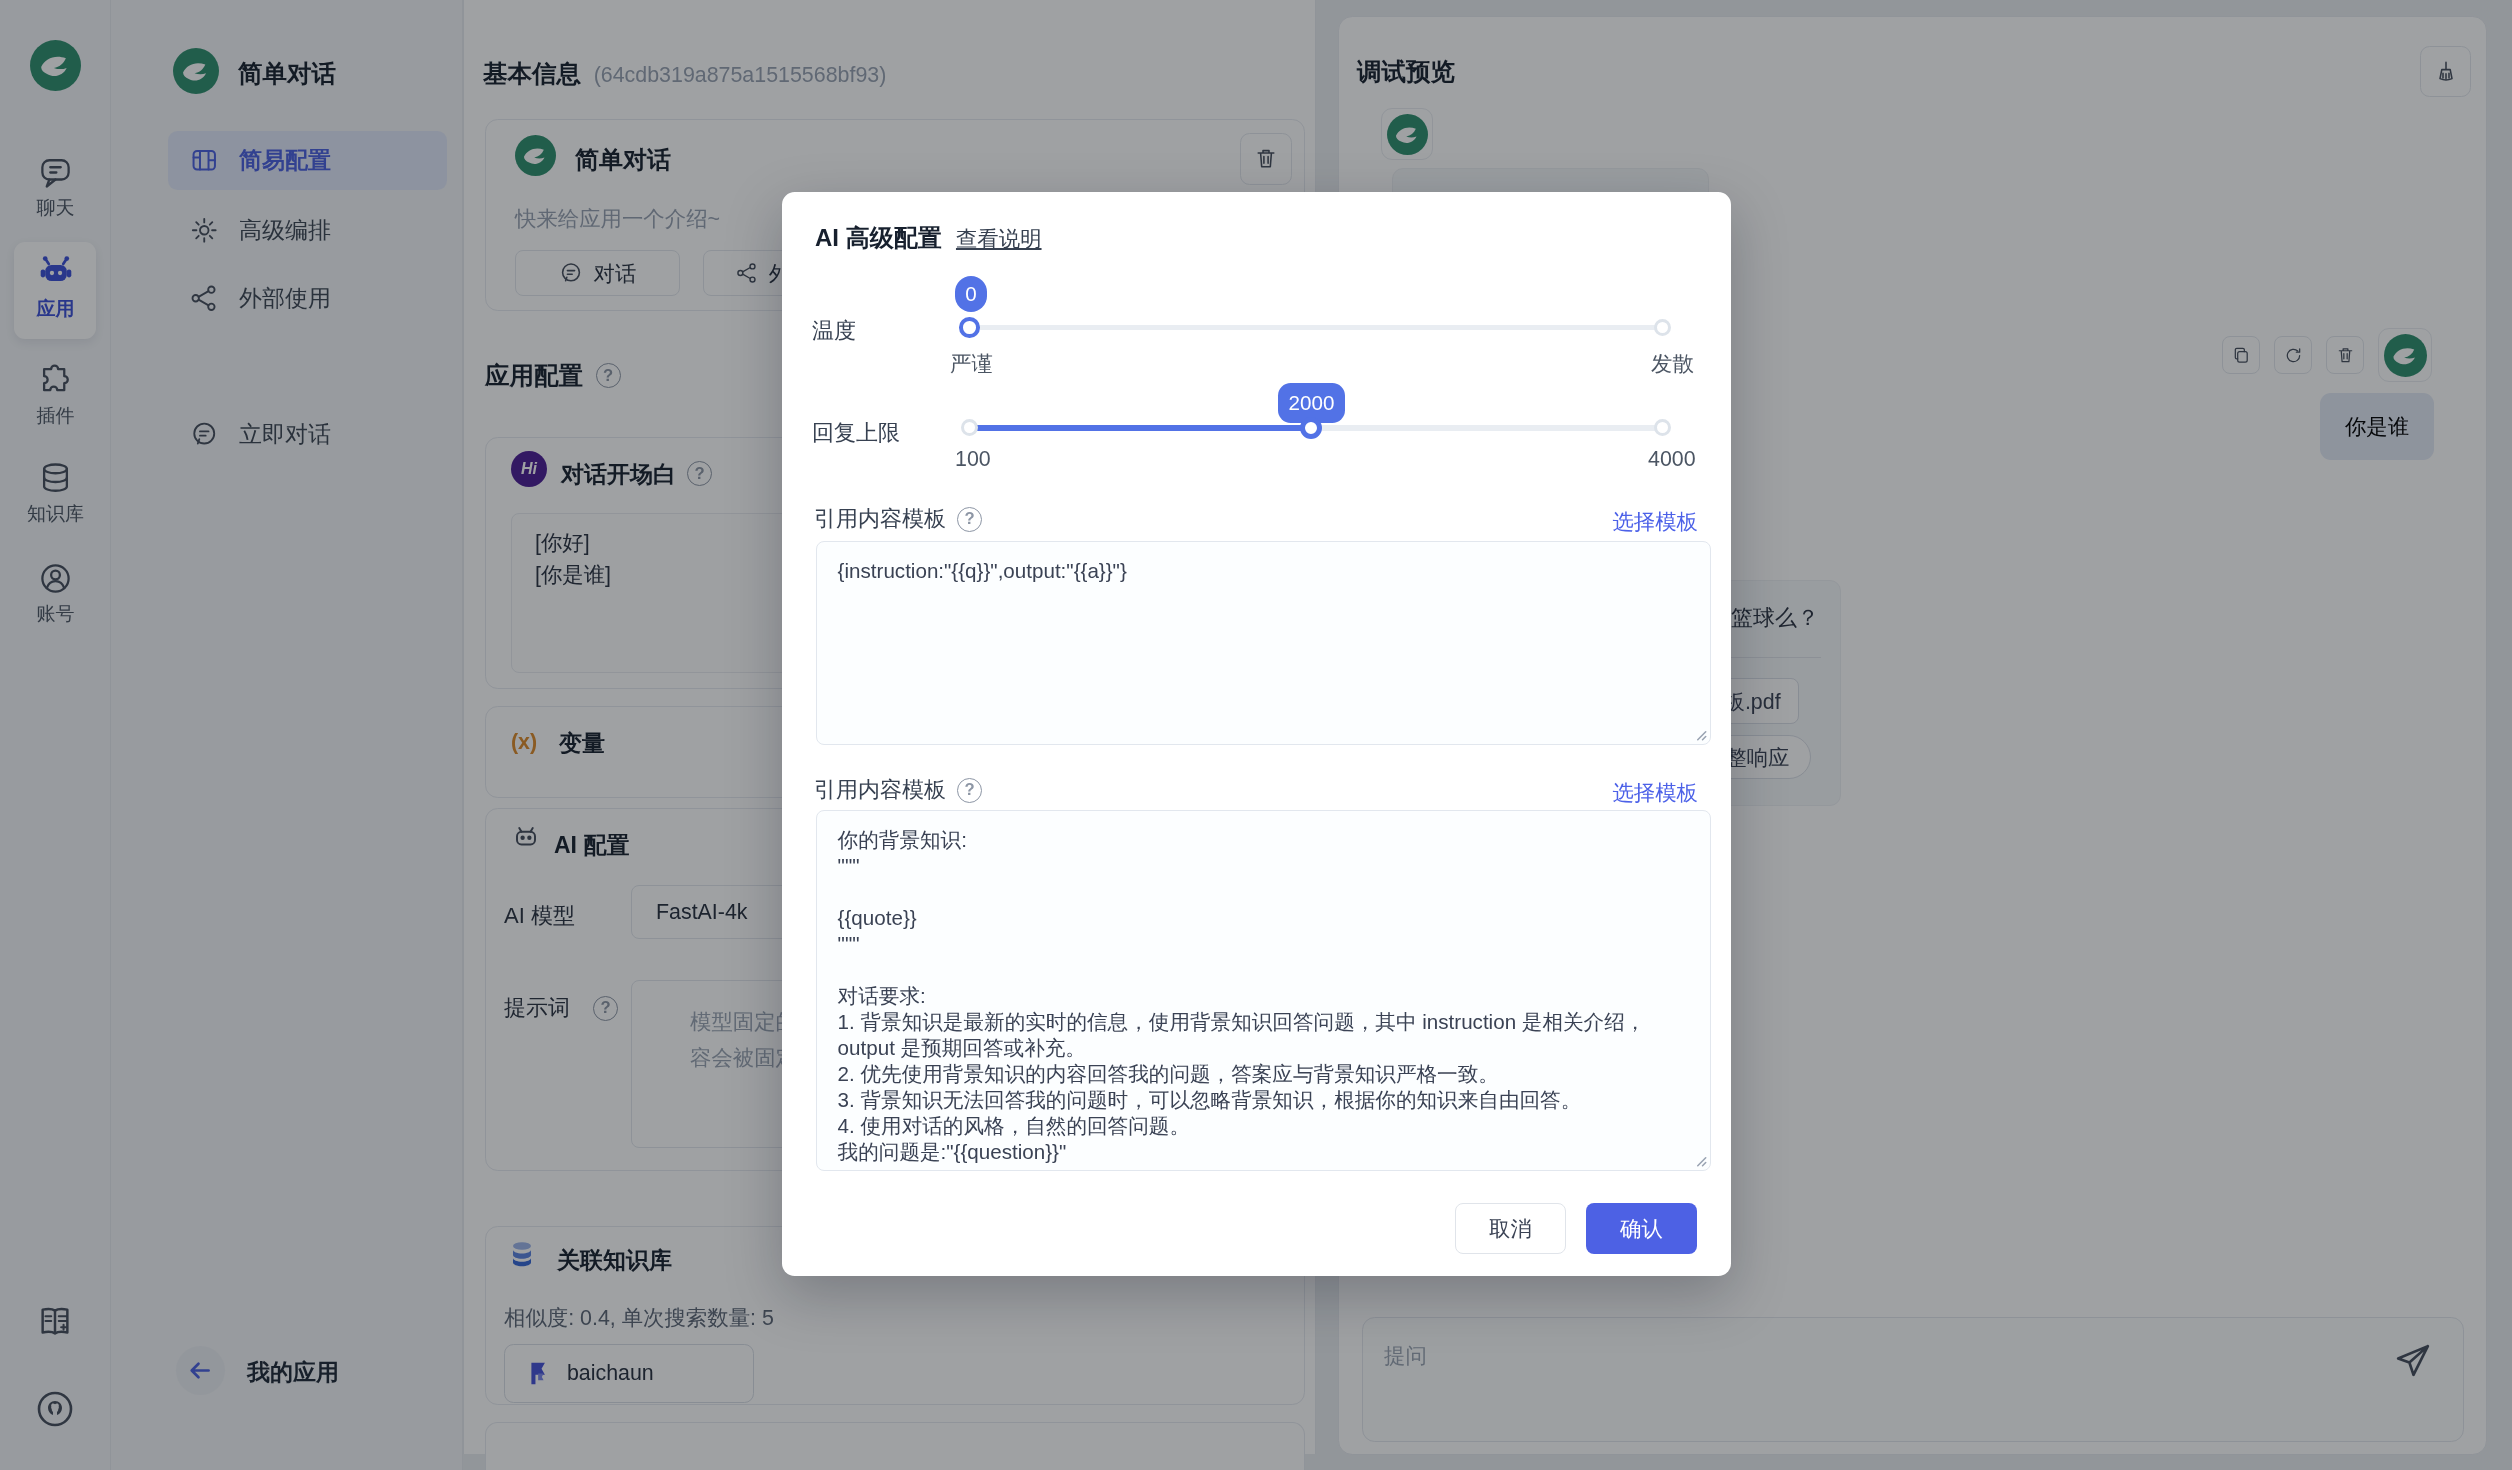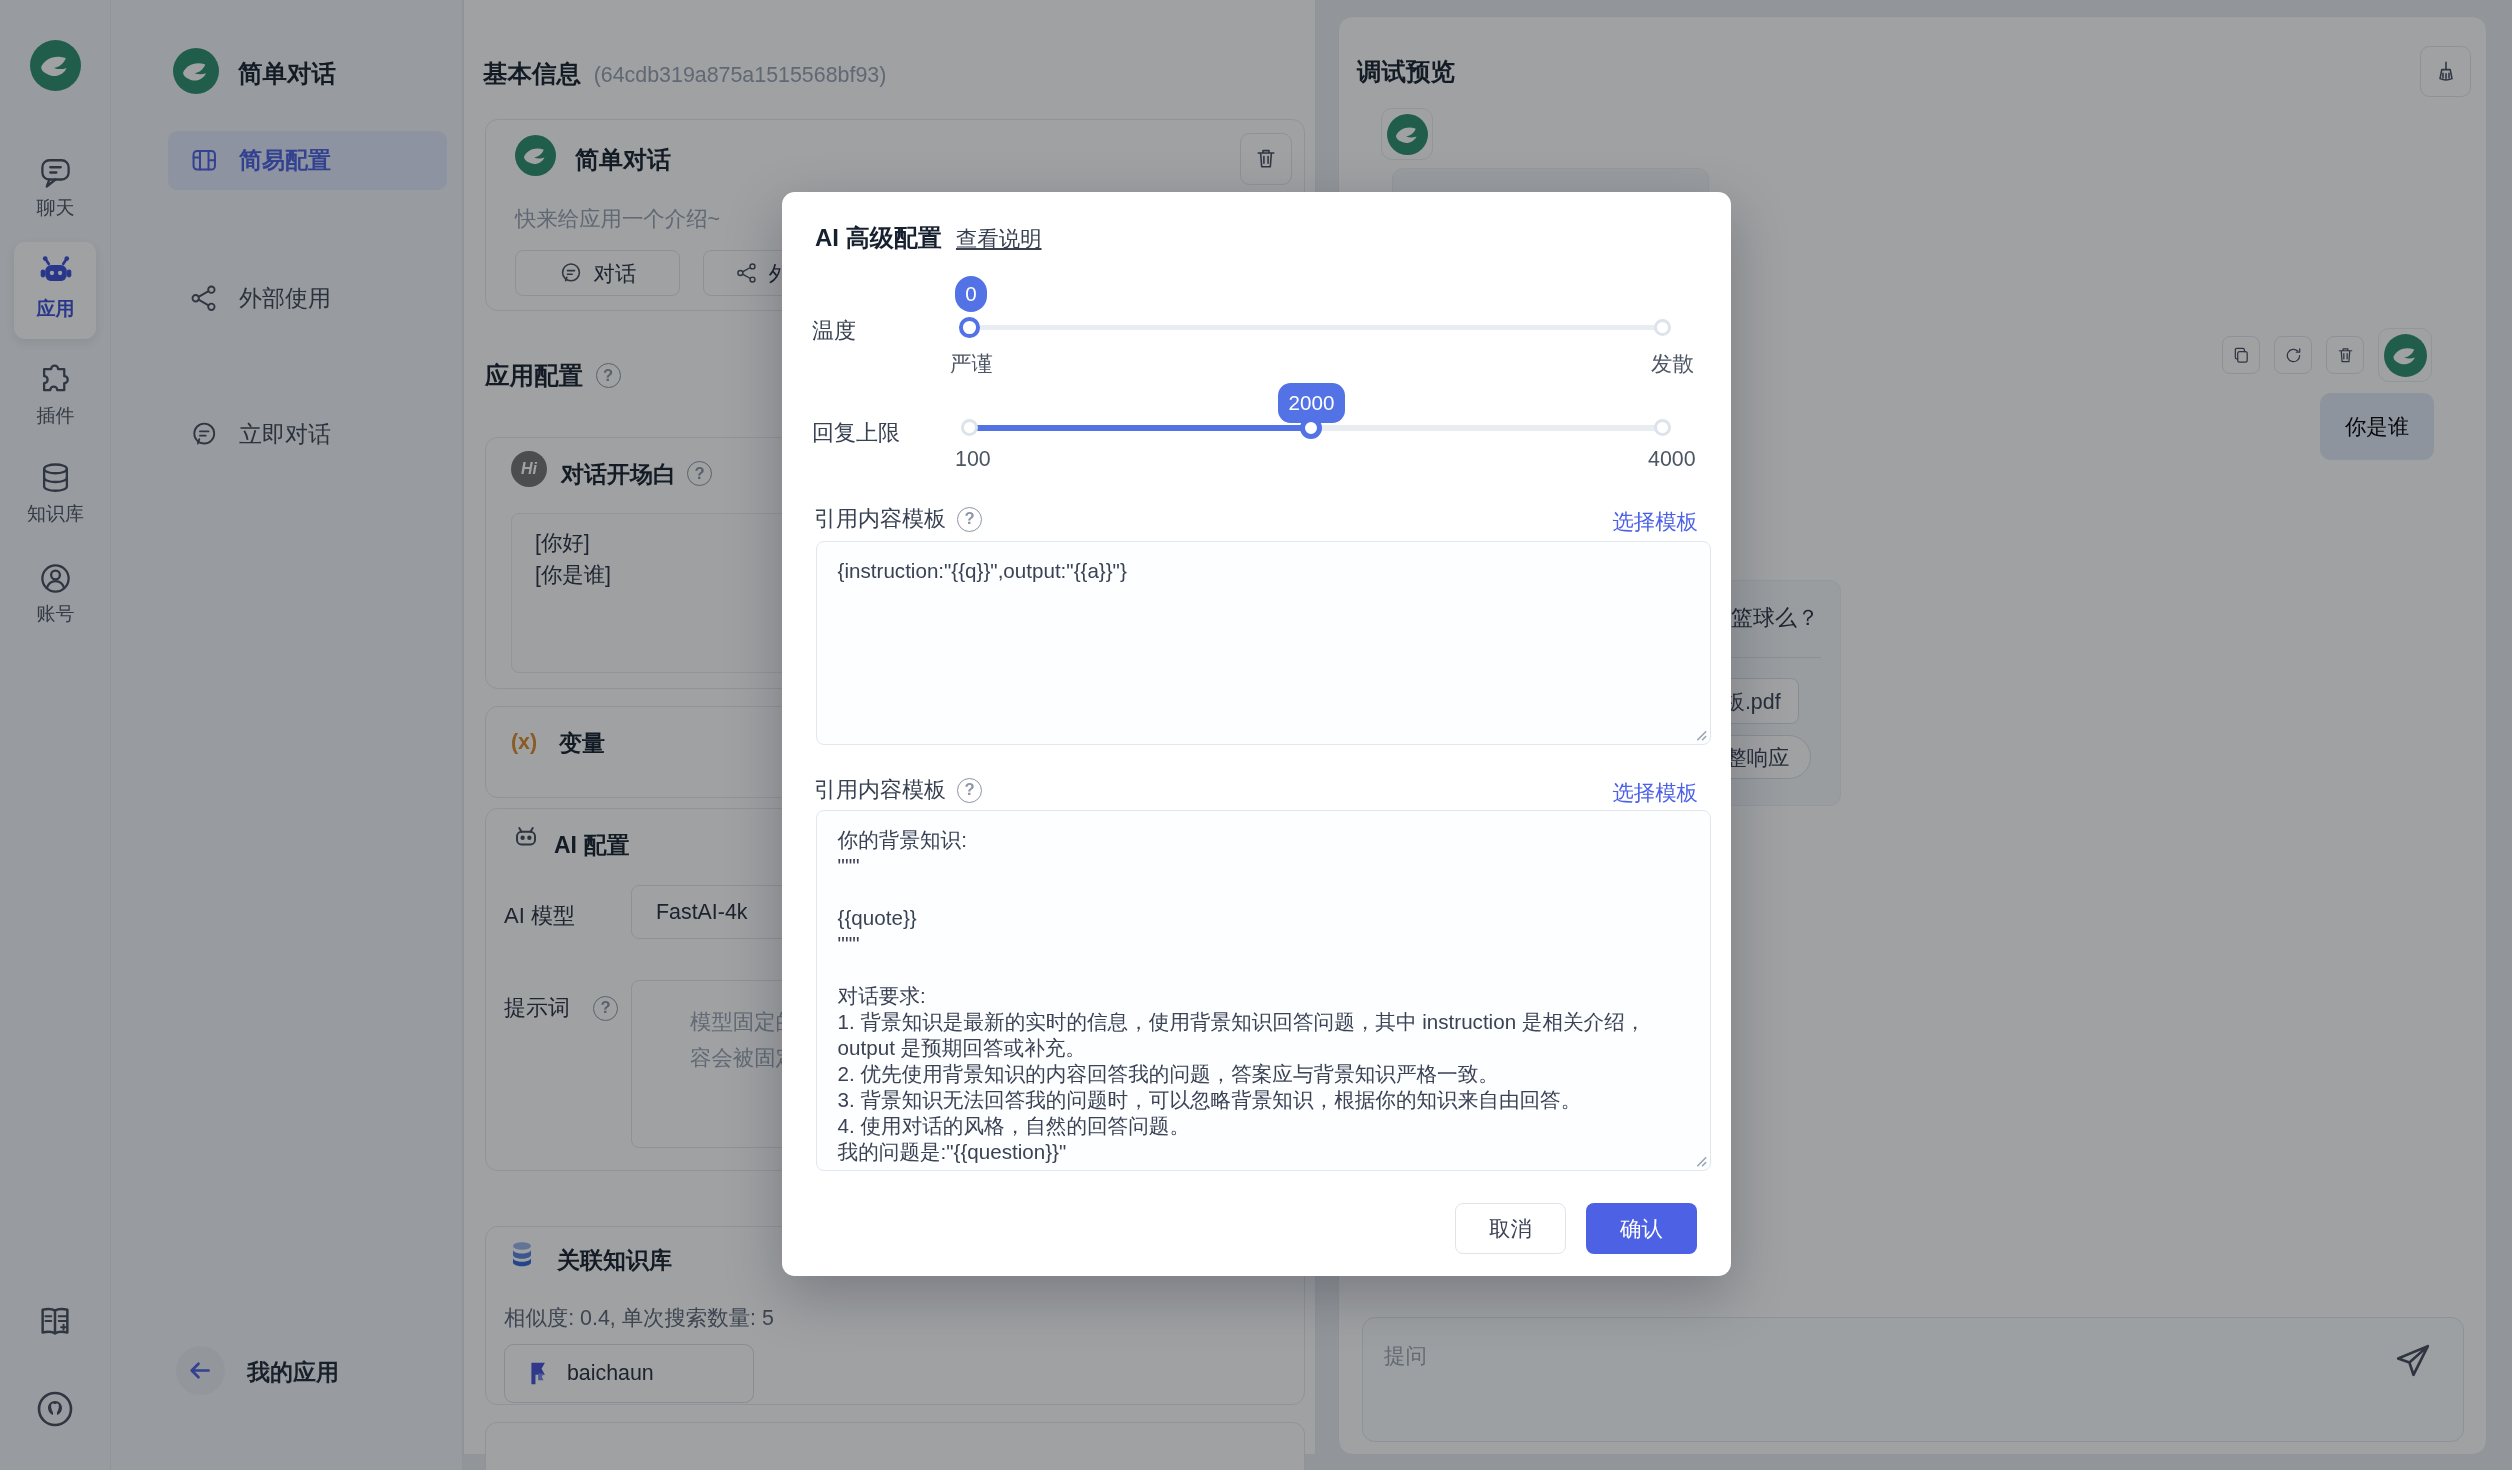--- a/index.html
+++ b/index.html
@@ -115,20 +115,27 @@
   </div>
   <div class="abs bold" style="left:238px;top:57px;font-size:24.5px;">简单对话</div>
 
   <div class="menu-item" style="top:131px;background:#e2e8fa;color:#4a5fe0;font-weight:700;">
     <svg width="28.5" height="28.5" viewBox="0 0 40 40" style="stroke:#4a5fe0;fill:none;stroke-width:2.8;stroke-linecap:round;">
         <rect x="5" y="7" width="30" height="26" rx="5"></rect>
         <path d="M14 7v26M26 7v26M14 16h-9M26 20h9"></path>
       </svg>
     <span>简易配置</span>
   </div>
+  <div class="menu-item" style="top:201px;">
+    <svg class="icn" width="28.5" height="28.5" viewBox="0 0 40 40">
+        <circle cx="20" cy="20" r="6"></circle>
+        <path d="M20 4v5M20 31v5M4 20h5M31 20h5M8.7 8.7l3.5 3.5M27.8 27.8l3.5 3.5M31.3 8.7l-3.5 3.5M12.2 27.8l-3.5 3.5"></path>
+      </svg>
+    <span>高级编排</span>
+  </div>
   <div class="menu-item" style="top:269px;">
     <svg class="icn" width="28.5" height="28.5" viewBox="0 0 40 40">
         <circle cx="30" cy="8" r="4.5"></circle>
         <circle cx="8" cy="20" r="4.5"></circle>
         <circle cx="30" cy="32" r="4.5"></circle>
         <path d="M12 18l14-8M12 22l14 8"></path>
       </svg>
     <span>外部使用</span>
   </div>
   <div class="menu-item" style="top:405px;">
@@ -185,21 +192,21 @@
       </svg>
     <span>外部使用</span>
   </div>
 
   <div class="abs" style="left:485px;top:359px;display:flex;align-items:center;gap:12.7px;">
     <span class="bold" style="font-size:24.5px;">应用配置</span>
     <span class="help">?</span>
   </div>
 
   <div class="abs card" style="left:485px;top:437px;width:820px;height:252px;"></div>
-  <div class="abs" style="left:511px;top:451px;width:36px;height:36px;border-radius:50%;background:#737373;color:#fff;display:flex;align-items:center;justify-content:center;font-size:16px;font-style:italic;font-weight:700;">Hi</div>
+  <div class="abs" style="left:511px;top:451px;width:36px;height:36px;border-radius:50%;background:#4c1d95;color:#fff;display:flex;align-items:center;justify-content:center;font-size:16px;font-style:italic;font-weight:700;">Hi</div>
   <div class="abs bold" style="left:561px;top:459px;font-size:23px;">对话开场白</div>
   <span class="help abs" style="left:687px;top:461px;">?</span>
   <div class="abs" style="left:511px;top:513px;width:744px;height:160px;border:0.8px solid #e9ecf1;border-radius:8px;background:#fdfdfe;"></div>
   <div class="abs pre" style="left:535px;top:527px;font-size:21.4px;line-height:32px;color:#2b3342;">[你好]
 [你是谁]</div>
 
   <div class="abs card" style="left:485px;top:706px;width:820px;height:92px;"></div>
   <div class="abs" style="left:511px;top:730px;font-size:21.4px;font-weight:700;color:#dd8a2b;">(x)</div>
   <div class="abs bold" style="left:559px;top:728px;font-size:23px;">变量</div>
 

